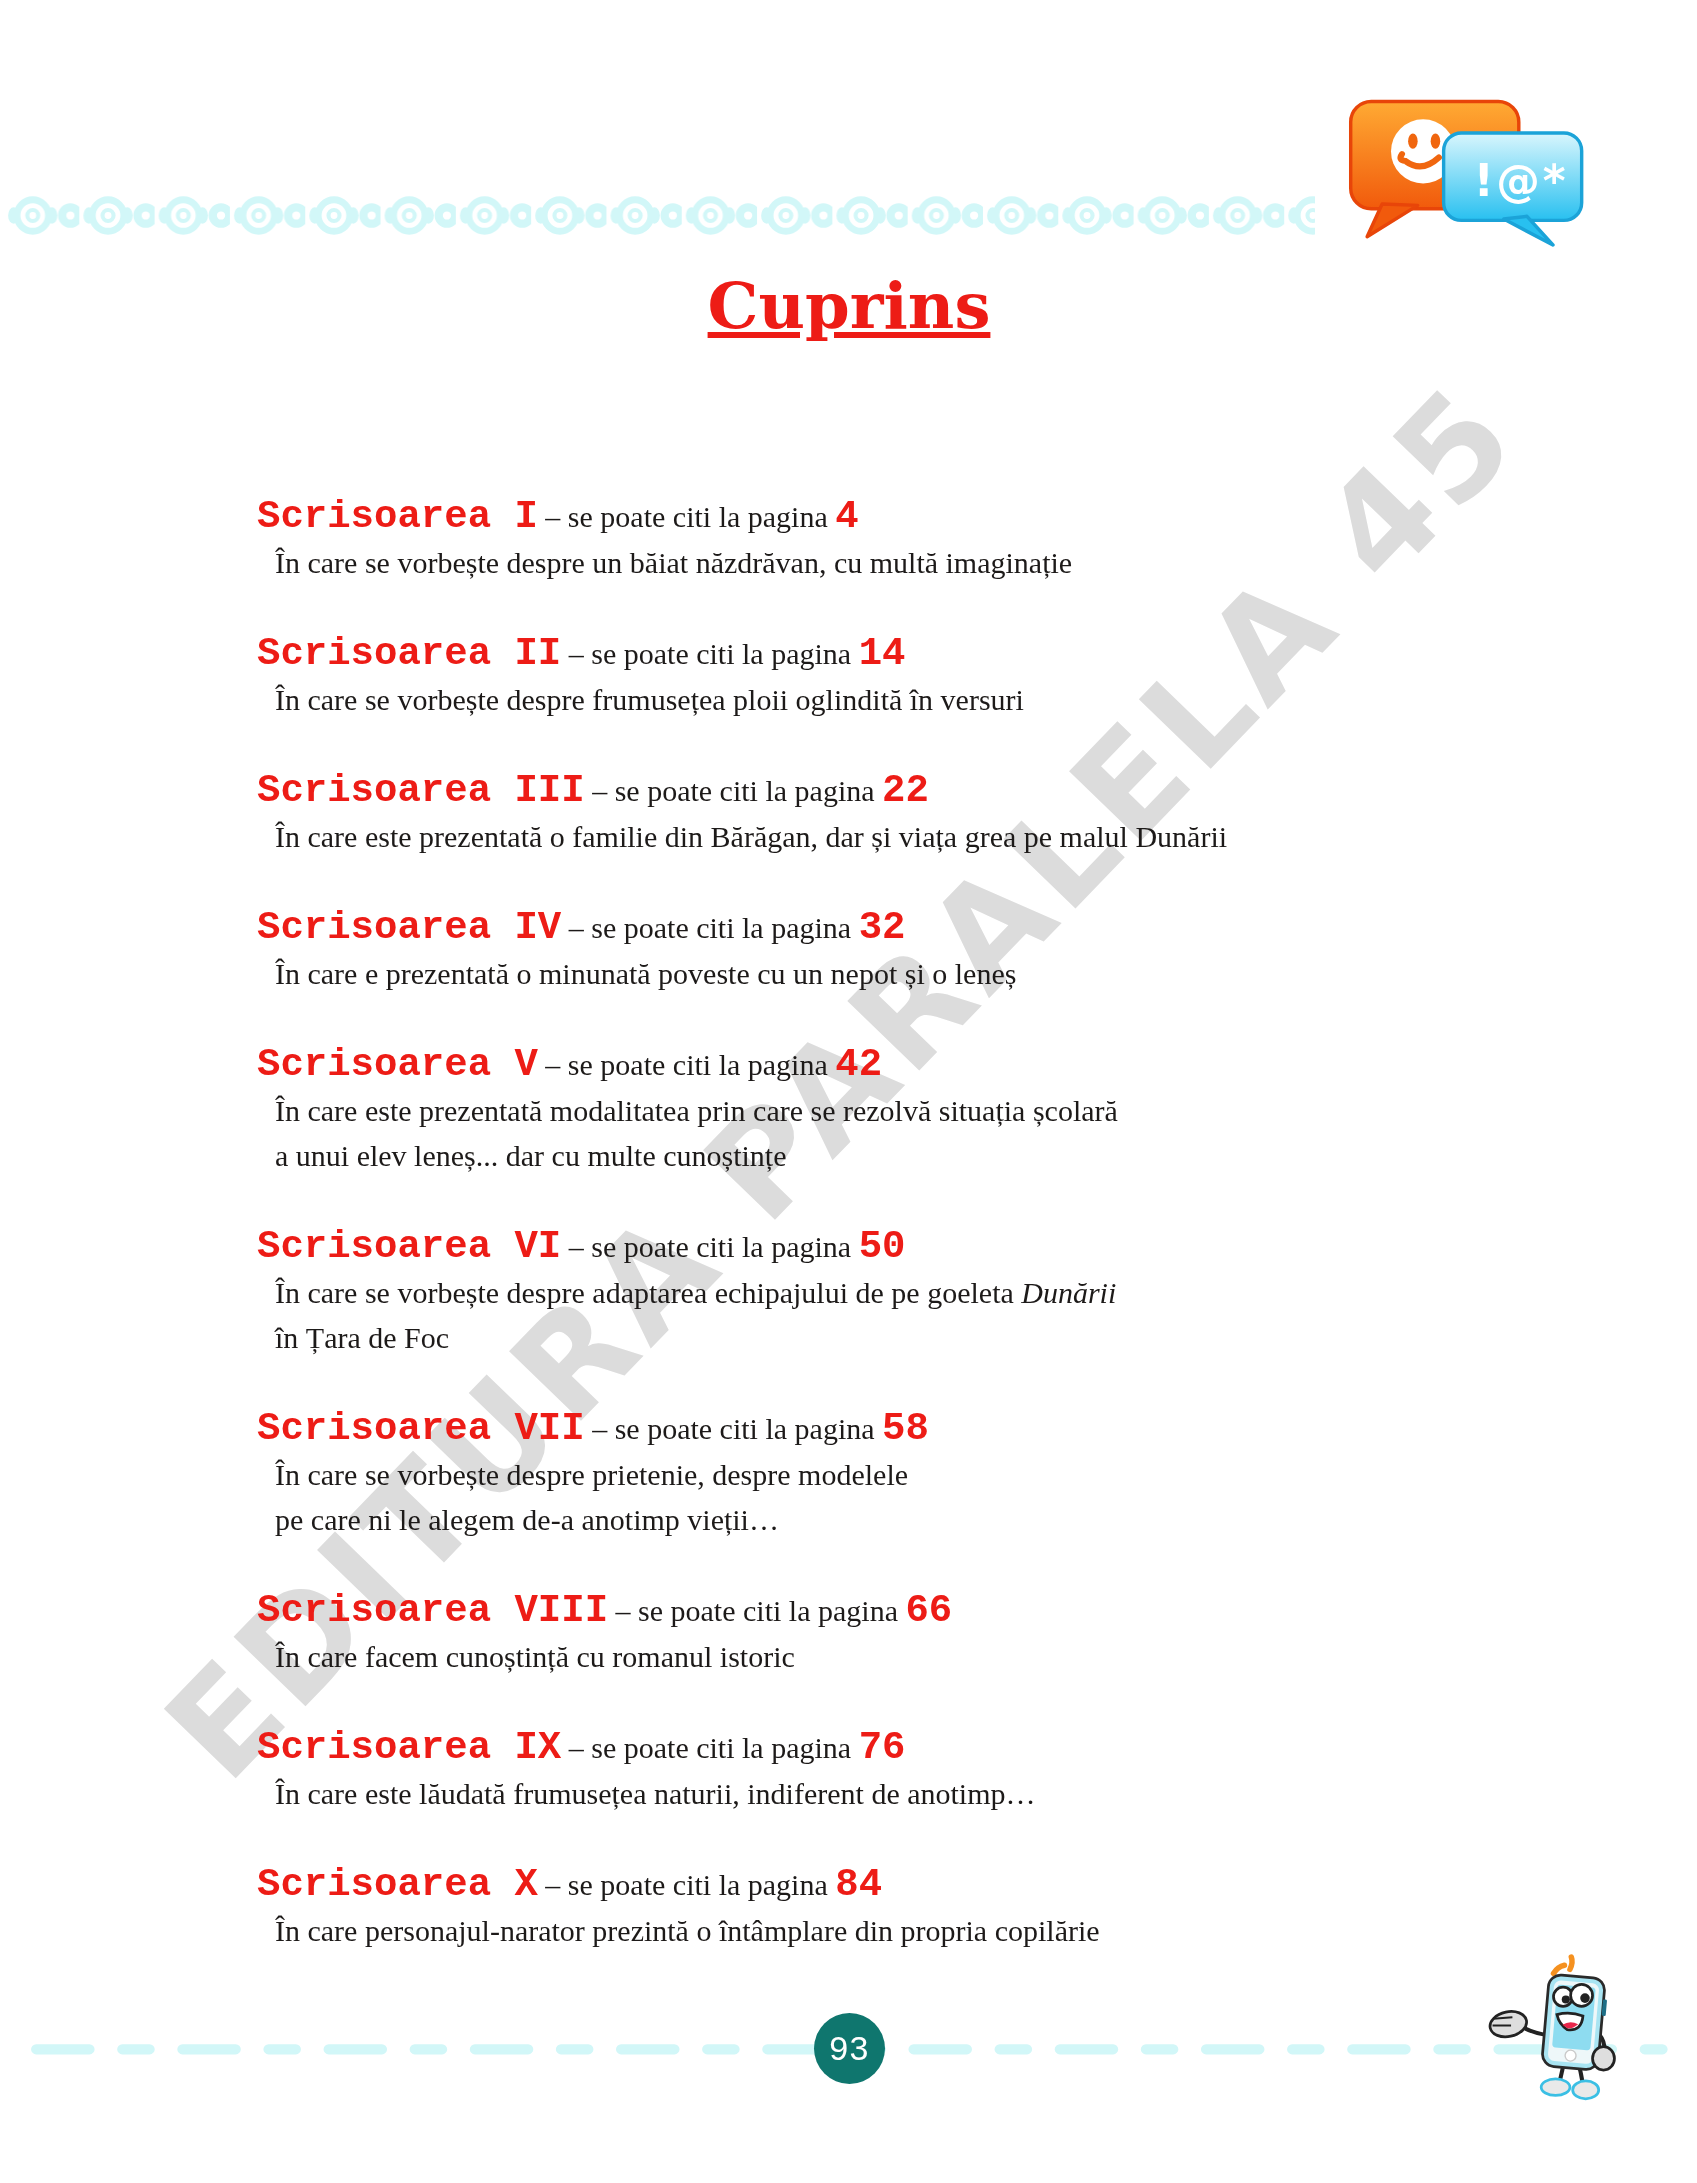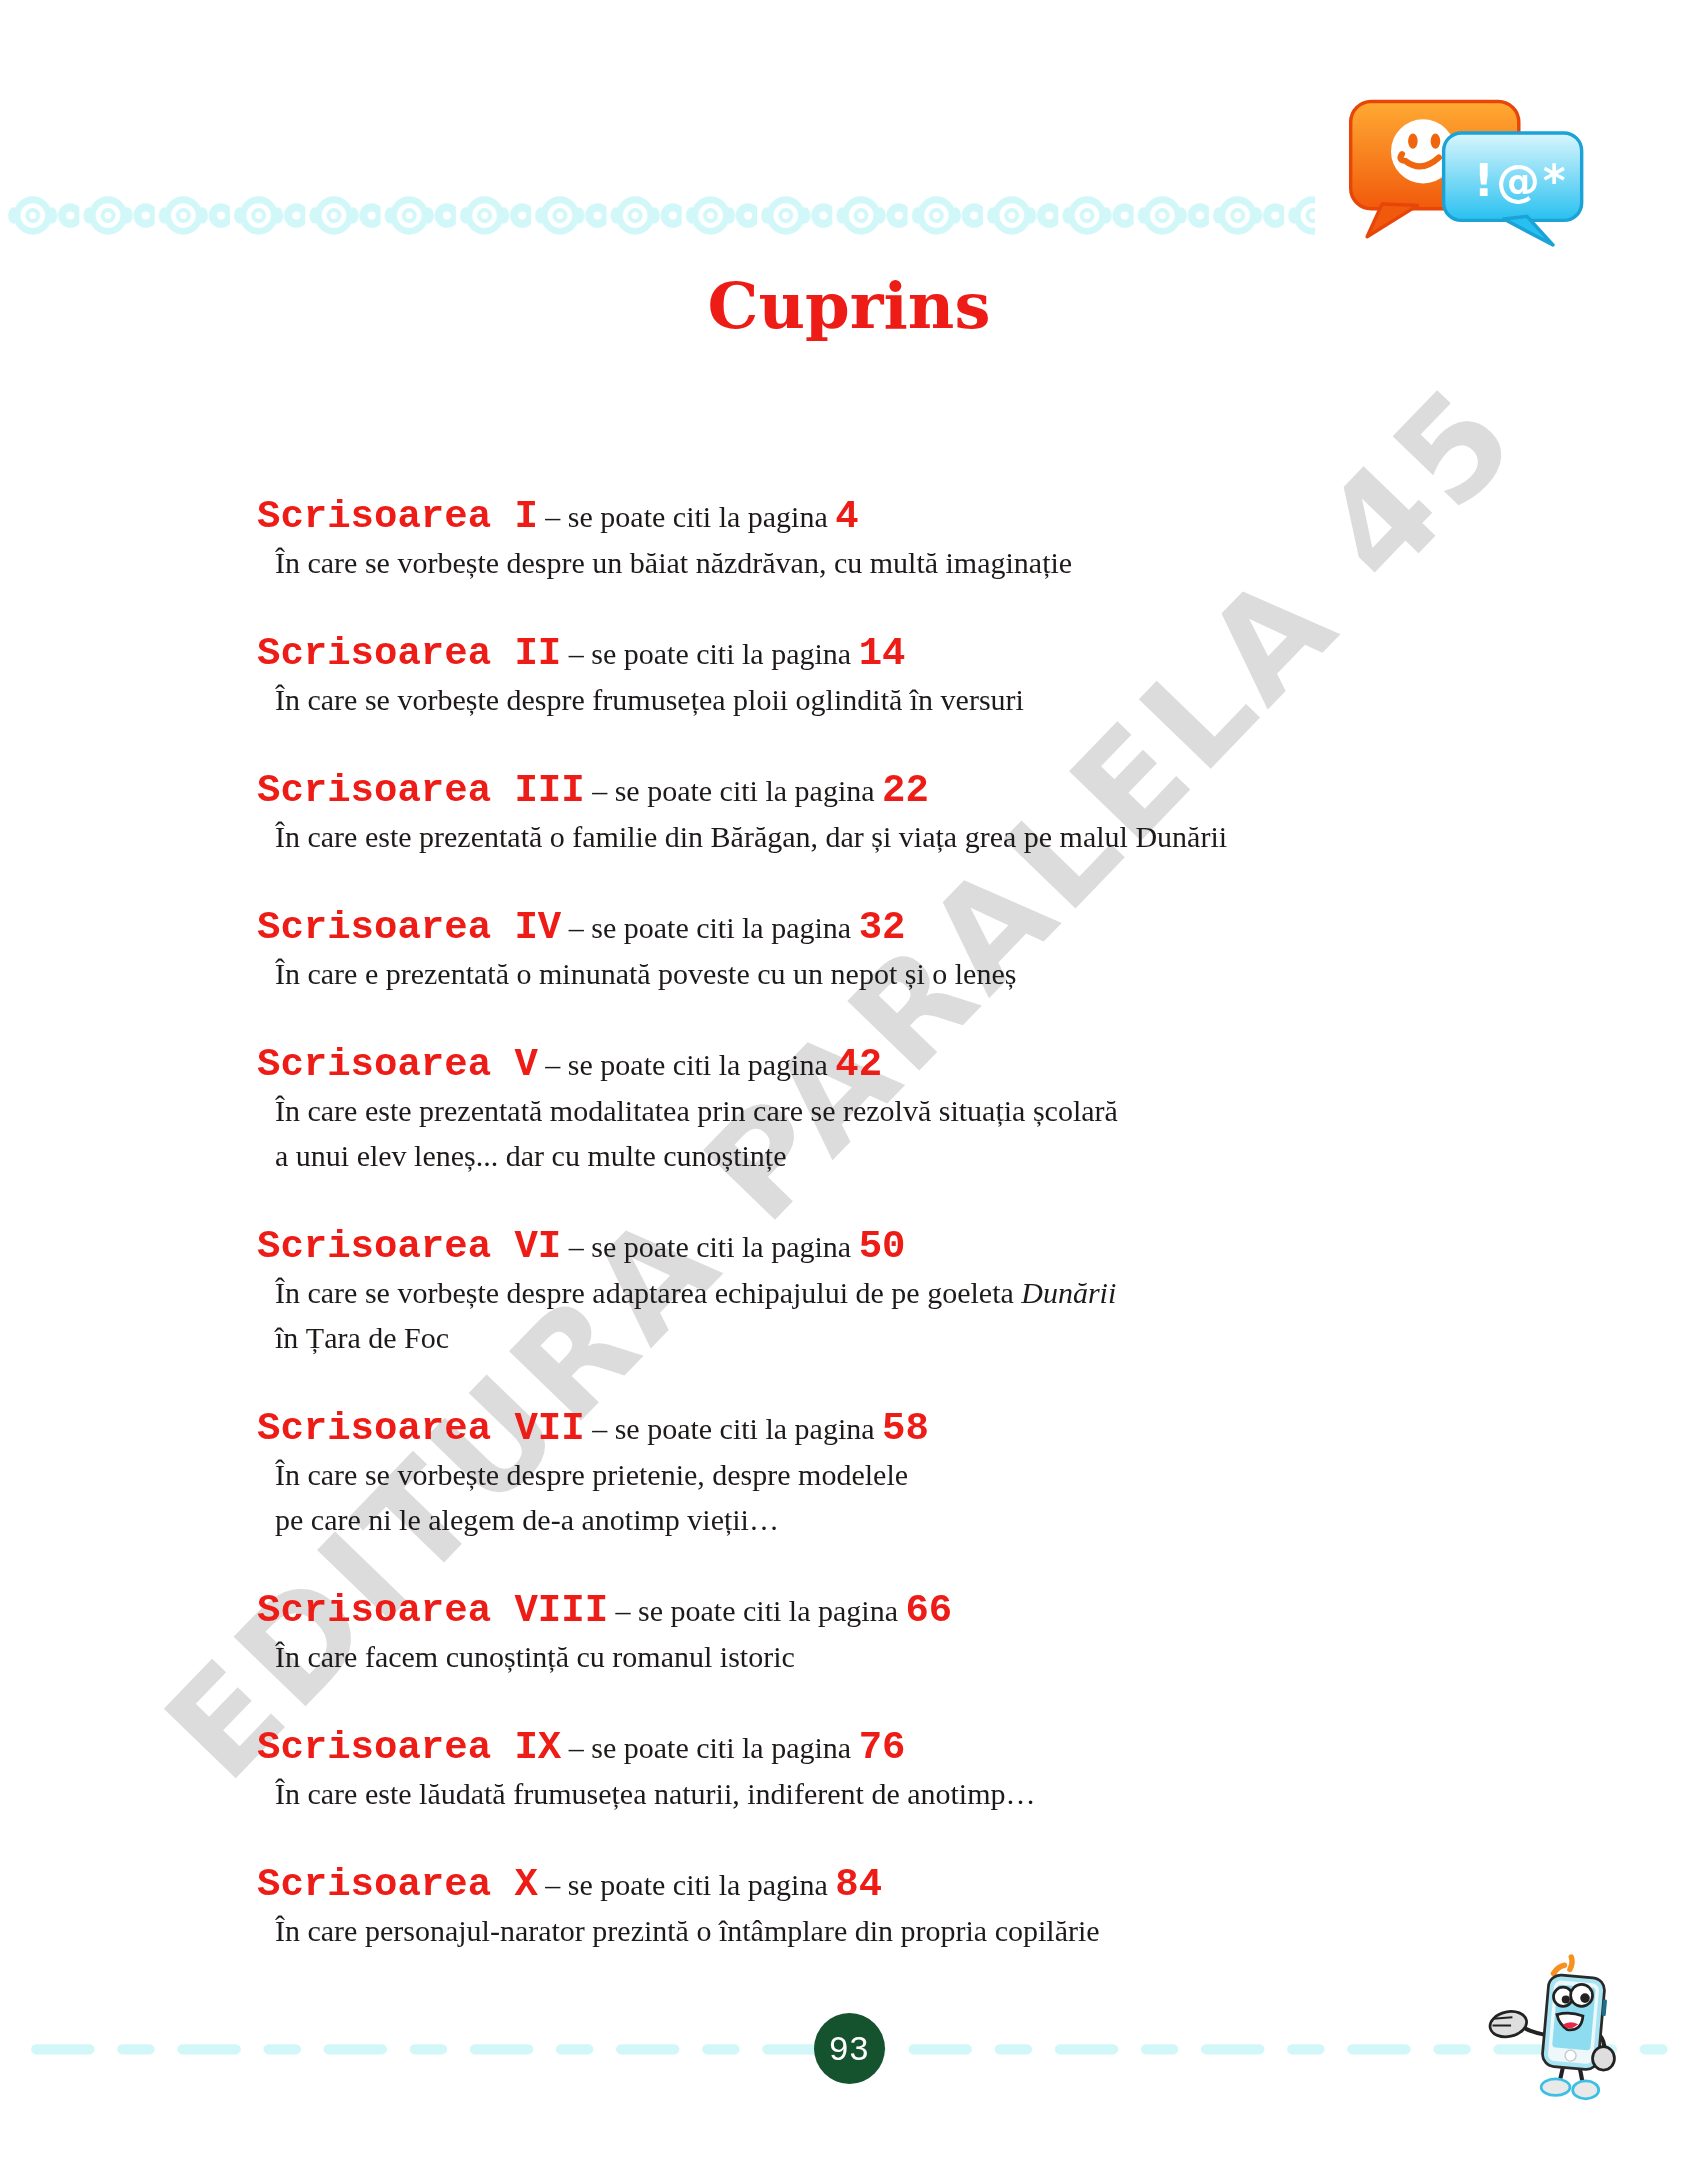--- a/index.html
+++ b/index.html
@@ -37,20 +37,21 @@
     position: absolute;
     left: 0; top: 268px;
     width: 100%;
     margin: 0;
     text-align: center;
     font-family: "DejaVu Serif", serif;
     font-weight: bold;
     font-size: 64px;
     color: #ed1c16;
     z-index: 2;
+    text-decoration: underline;
   }
 
   .toc {
     position: absolute;
     left: 257px; top: 494px;
     width: 1226px;
     font-size: 30px;
     line-height: 45px;
     z-index: 2;
   }
@@ -66,21 +67,21 @@
   .desc-line { padding-left: 18px; }
   .it { font-style: italic; }
 
   
   .footer-line { position: absolute; left: 0; top: 2039px; z-index: 1; }
   .badge {
     position: absolute;
     left: 814px; top: 2013px;
     width: 71px; height: 71px;
     border-radius: 50%;
-    background: #14532d;
+    background: #0f766e;
     display: flex; align-items: center; justify-content: center;
     z-index: 3;
   }
   .badge span {
     font-family: "Liberation Sans", sans-serif;
     font-size: 34px;
     color: #ffffff;
     letter-spacing: 1.4px;
   }
   .mascot { position: absolute; left: 1459px; top: 1931px; z-index: 4; }

